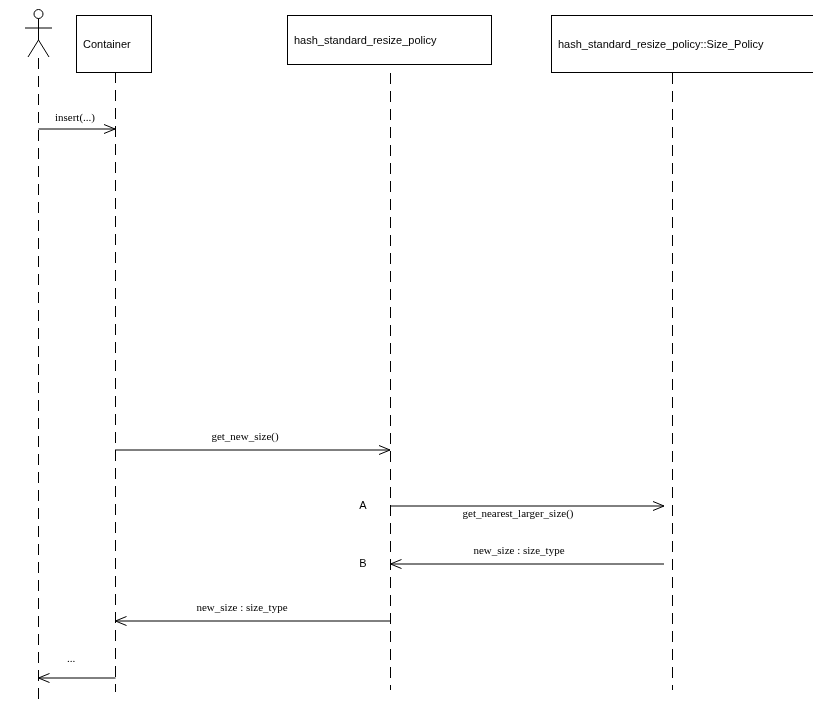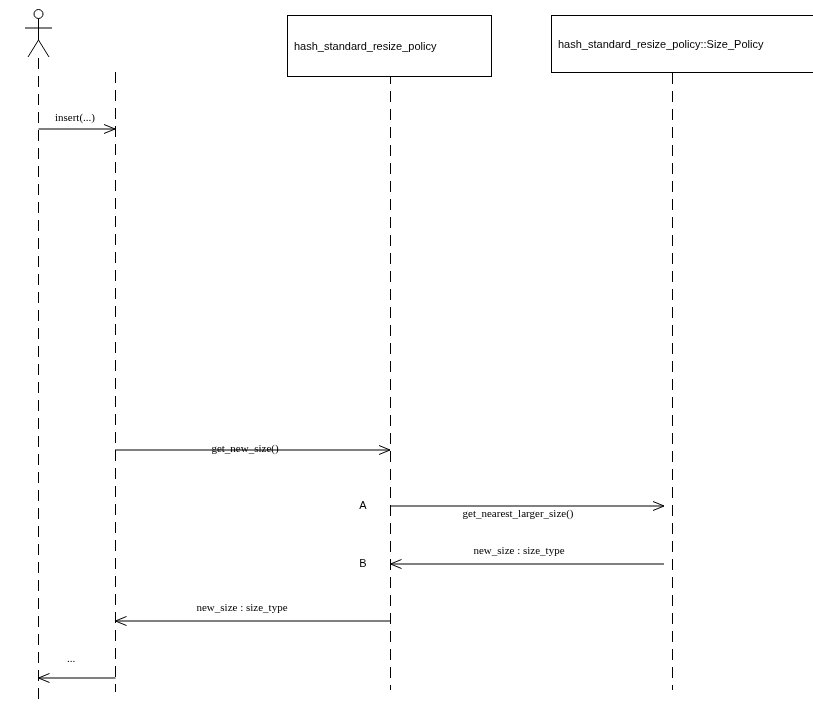--- a/index.html
+++ b/index.html
@@ -94,32 +94,35 @@
         <polyline points="126.5,616.5 115.5,621 126.5,625.5"></polyline>
       </g>
 
       <g>
         <line x1="115.5" y1="678" x2="38.5" y2="678"></line>
         <polyline points="49.5,673.5 38.5,678 49.5,682.5"></polyline>
       </g>
     </g>
   </svg>
 
+  <div class="box" style="left:76px; top:15px; width:76px; height:58px;">
+    <span>Container</span>
+  </div>
 
-  <div class="box" style="left:287px; top:15px; width:205px; height:62px;">
+  <div class="box" style="left:287px; top:15px; width:205px; height:50px;">
     <span>hash_standard_resize_policy</span>
   </div>
 
   <div class="box" style="left:551px; top:15px; width:280px; height:58px;">
     <span>hash_standard_resize_policy::Size_Policy</span>
   </div>
 
   <div class="lbl" style="left:75px; top:111px;">insert(...)</div>
 
-  <div class="lbl" style="left:245px; top:442px;">get_new_size()</div>
+  <div class="lbl" style="left:245px; top:430px;">get_new_size()</div>
 
   <div class="lbl" style="left:518px; top:507px;">get_nearest_larger_size()</div>
 
   <div class="marker" style="left:363px; top:499px;">A</div>
 
   <div class="lbl" style="left:519px; top:544px;">new_size : size_type</div>
 
   <div class="marker" style="left:363px; top:557px;">B</div>
 
   <div class="lbl" style="left:242px; top:601px;">new_size : size_type</div>

